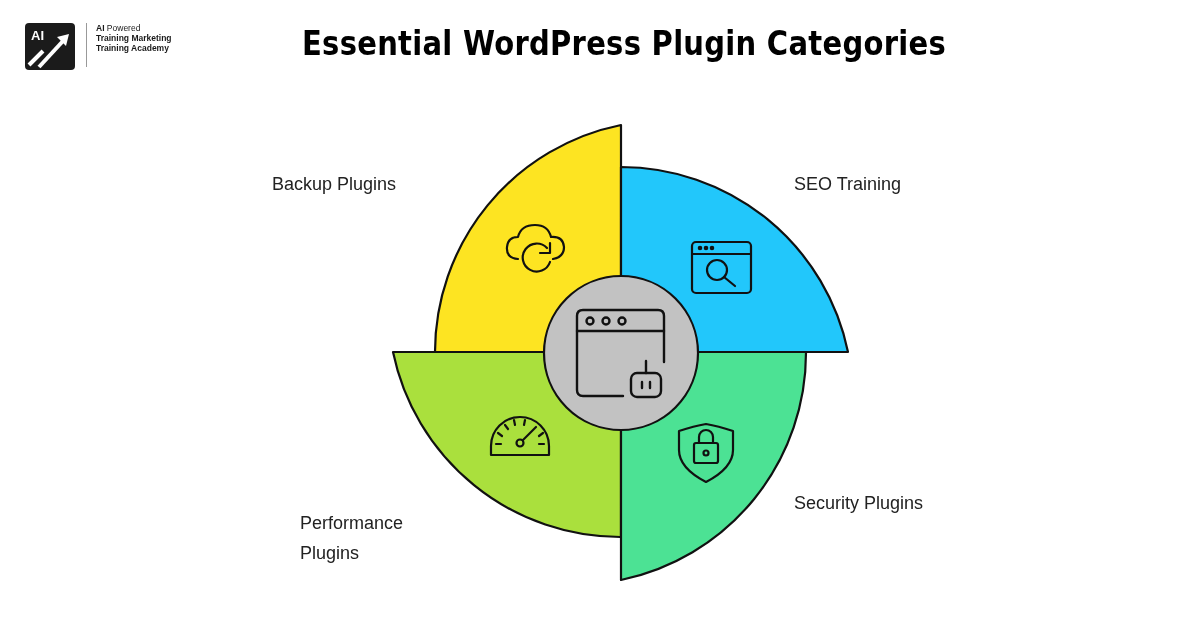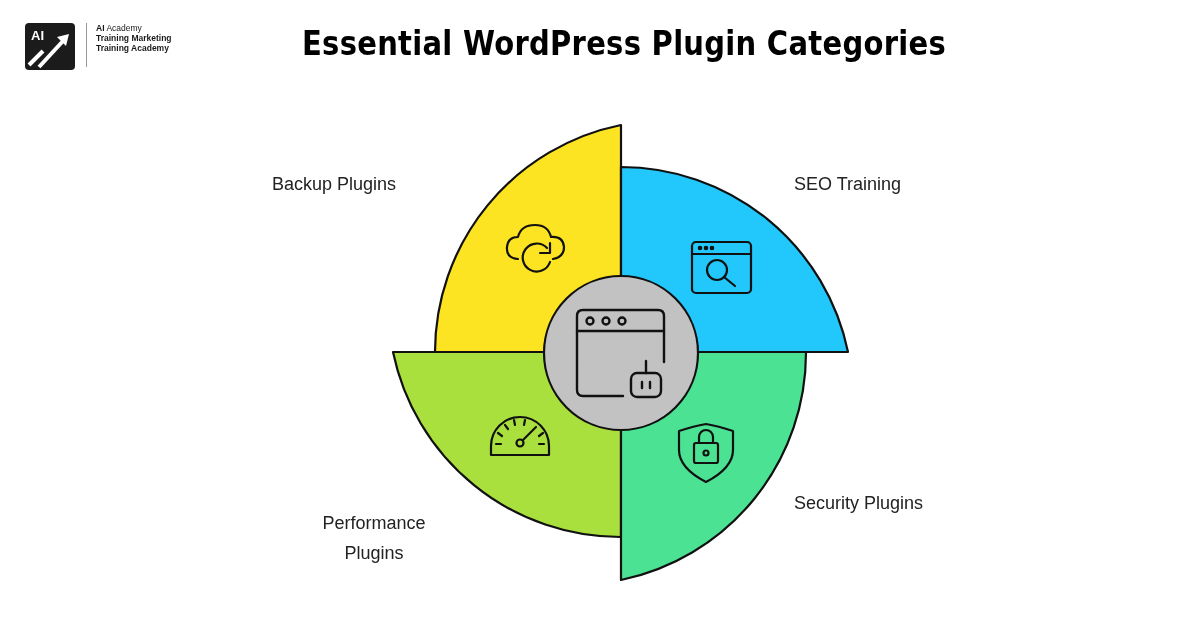--- a/index.html
+++ b/index.html
@@ -20,21 +20,21 @@
   <div class="logo-box">
     <span style="position:absolute;left:6px;top:5px;color:#fff;font-weight:bold;font-size:13px;">AI</span>
     <svg width="50" height="47" style="position:absolute;left:0;top:0">
       <line x1="4" y1="42" x2="18" y2="28" stroke="#fff" stroke-width="4"></line>
       <line x1="14" y1="44" x2="38" y2="18" stroke="#fff" stroke-width="4"></line>
       <polygon points="32,14 44,11 41,23" fill="#fff"></polygon>
     </svg>
   </div>
   <div class="logo-divider"></div>
   <div class="logo-text">
-    <div><b>AI</b><span> Academy</span></div>
+    <div><b>AI</b><span> Powered</span></div>
     <div><b>Training Marketing</b></div>
     <div><b>Training Academy</b></div>
   </div>
 </div>
 
 <div class="title">Essential WordPress Plugin Categories</div>
 
 <svg class="diagram" width="1200" height="628" viewBox="0 0 1200 628">
 
   <path d="M621,352 L435,352 A232,232 0 0 1 621,125 Z" fill="#FDE422" stroke="#111" stroke-width="2.2" stroke-linejoin="round"></path>
@@ -91,17 +91,17 @@
   <g fill="none" stroke="#111" stroke-width="2.2" stroke-linecap="round" stroke-linejoin="round">
     <path d="M706,424 Q718,426 733,431 L733,450 Q733,468 706,482 Q679,468 679,450 L679,431 Q694,426 706,424 Z"></path>
     <rect x="694" y="443" width="24" height="20" rx="2"></rect>
     <path d="M699,443 L699,437 A7,7 0 0 1 713,437 L713,443"></path>
     <circle cx="706" cy="453" r="2.5"></circle>
   </g>
 </svg>
 
 <div class="label" style="left:272px; top:169px;">Backup Plugins</div>
 <div class="label" style="left:794px; top:169px;">SEO Training</div>
-<div class="label" style="left:300px; top:508px; text-align:center; width:148px;">
+<div class="label" style="left:300px; top:508px; text-align:left; width:148px;">
   <div>Performance</div>
   <div>Plugins</div>
 </div>
 <div class="label" style="left:794px; top:488px;">Security Plugins</div>
 
 </body></html>

